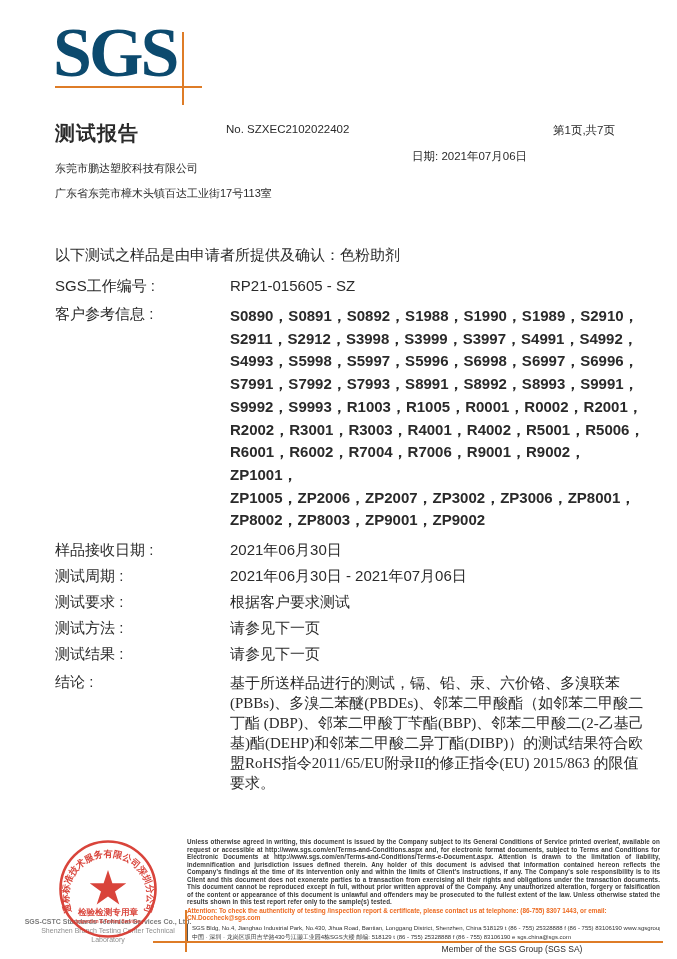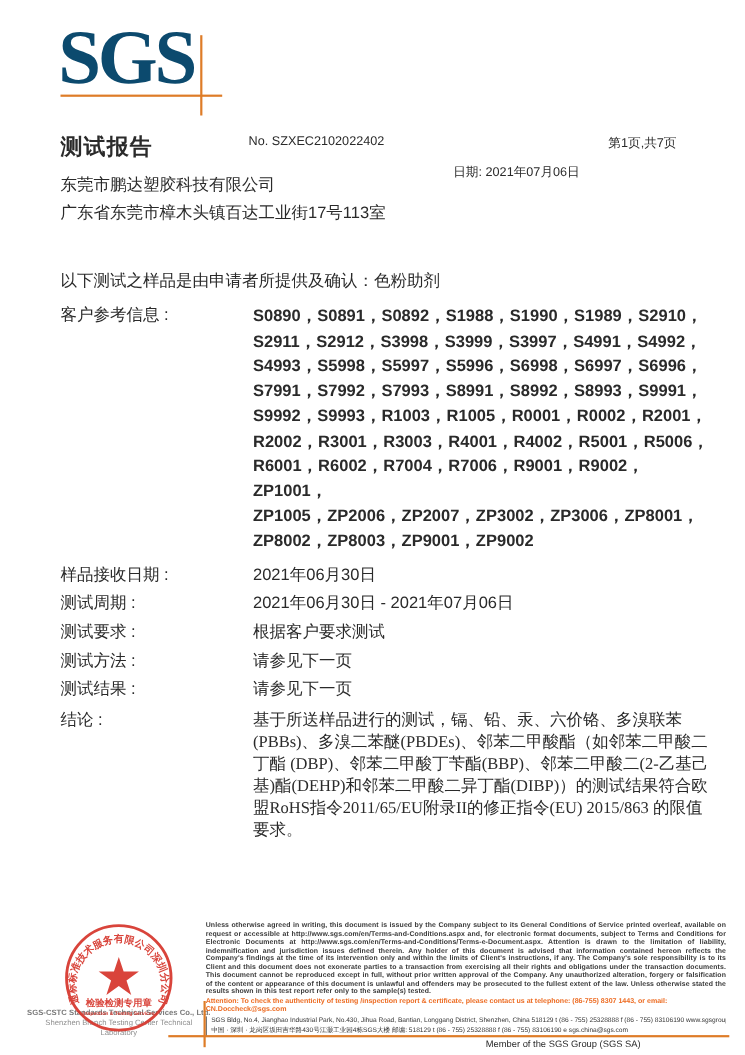--- a/index.html
+++ b/index.html
@@ -17,21 +17,21 @@
   }
   .logo-hline { position:absolute; left:2px; top:64px; width:147px; height:2px; background:#de7c27; }
   .logo-vline { position:absolute; left:129px; top:10px; width:2px; height:73px; background:#de7c27; }
   
   .header-row { position:absolute; left:55px; top:120px; width:600px; height:20px; }
   .report-title { position:absolute; left:0; top:0; font-size:20px; font-weight:bold; letter-spacing:1px; }
   .report-no   { position:absolute; left:152px; top:3px; font-size:11.5px;padding-left:19px; }
   .report-date { position:absolute; left:357px; top:13px; font-size:11.5px;margin-top:16px; }
   .report-page { position:absolute; left:498px; top:3px; font-size:11.5px; }
   
-  .applicant { position:absolute; left:55px; top:156px; width:560px; font-size:15px; line-height:25px; }
+  .applicant { position:absolute; left:55px; top:156px; width:560px; font-size:11px; line-height:25px; }
   
   .content { position:absolute; left:55px; top:246px; width:594px; font-size:15px; }
   .intro { margin-bottom:12px; }
   .row { display:flex; align-items:flex-start; margin-bottom:9px; }
   .row .label { width:175px; flex:none; }
   .row .value { flex:1; }
   .refs .value div { line-height:22.7px;font-weight:bold; }
   .row.tight { margin-bottom:7px; }
   .conclusion .value { line-height:20px;font-family:Liberation Serif, serif; }
   
@@ -74,20 +74,24 @@
   </div>
 
   <div class="applicant">
     <div>东莞市鹏达塑胶科技有限公司</div>
     <div>广东省东莞市樟木头镇百达工业街17号113室</div>
   </div>
 
   <div class="content">
     <div class="intro">以下测试之样品是由申请者所提供及确认：色粉助剂</div>
 
+    <div class="row">
+      <div class="label">SGS工作编号 :</div>
+      <div class="value">RP21-015605 - SZ</div>
+    </div>
 
 
     <div class="row refs">
       <div class="label">客户参考信息 :</div>
       <div class="value">
         <div>S0890，S0891，S0892，S1988，S1990，S1989，S2910，</div>
         <div>S2911，S2912，S3998，S3999，S3997，S4991，S4992，</div>
         <div>S4993，S5998，S5997，S5996，S6998，S6997，S6996，</div>
         <div>S7991，S7992，S7993，S8991，S8992，S8993，S9991，</div>
         <div>S9992，S9993，R1003，R1005，R0001，R0002，R2001，</div>

